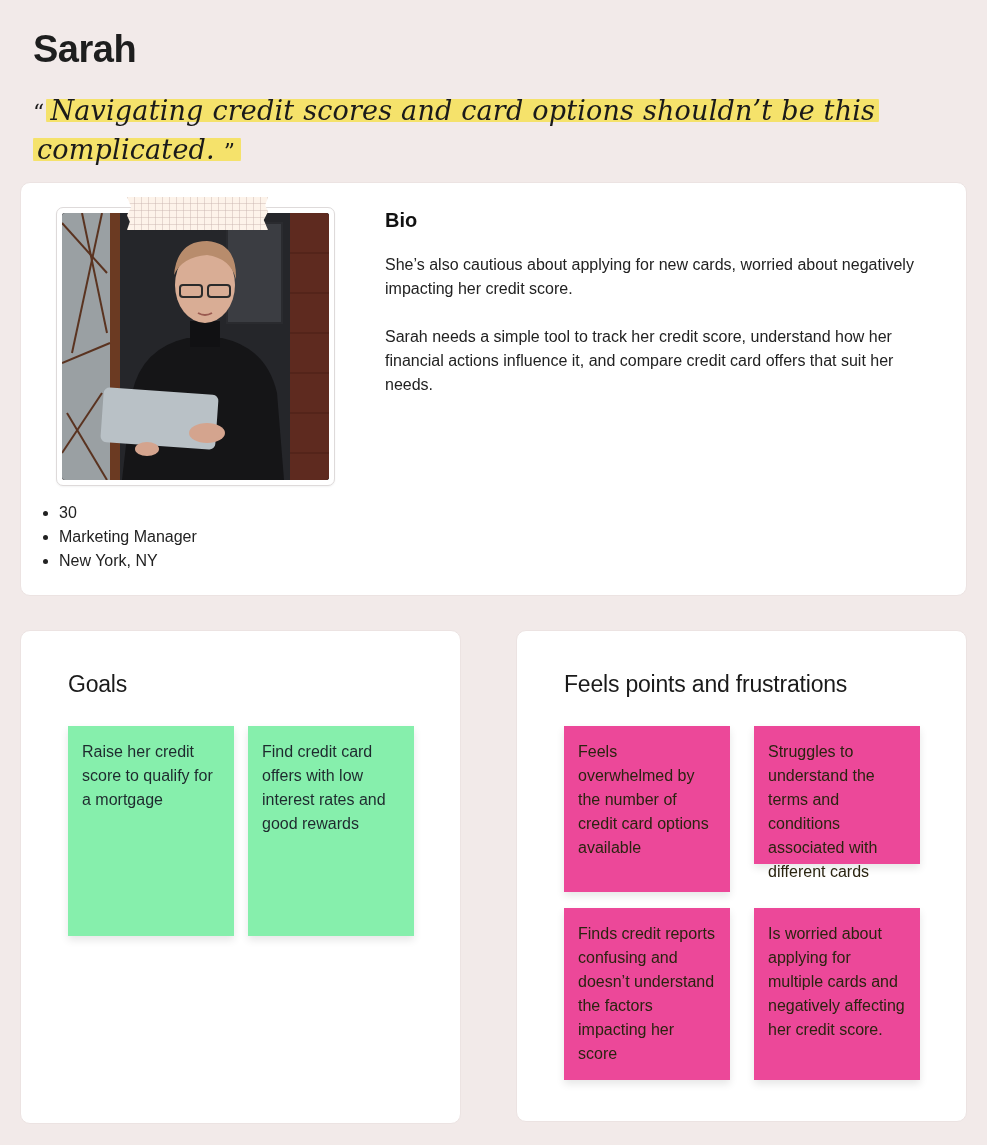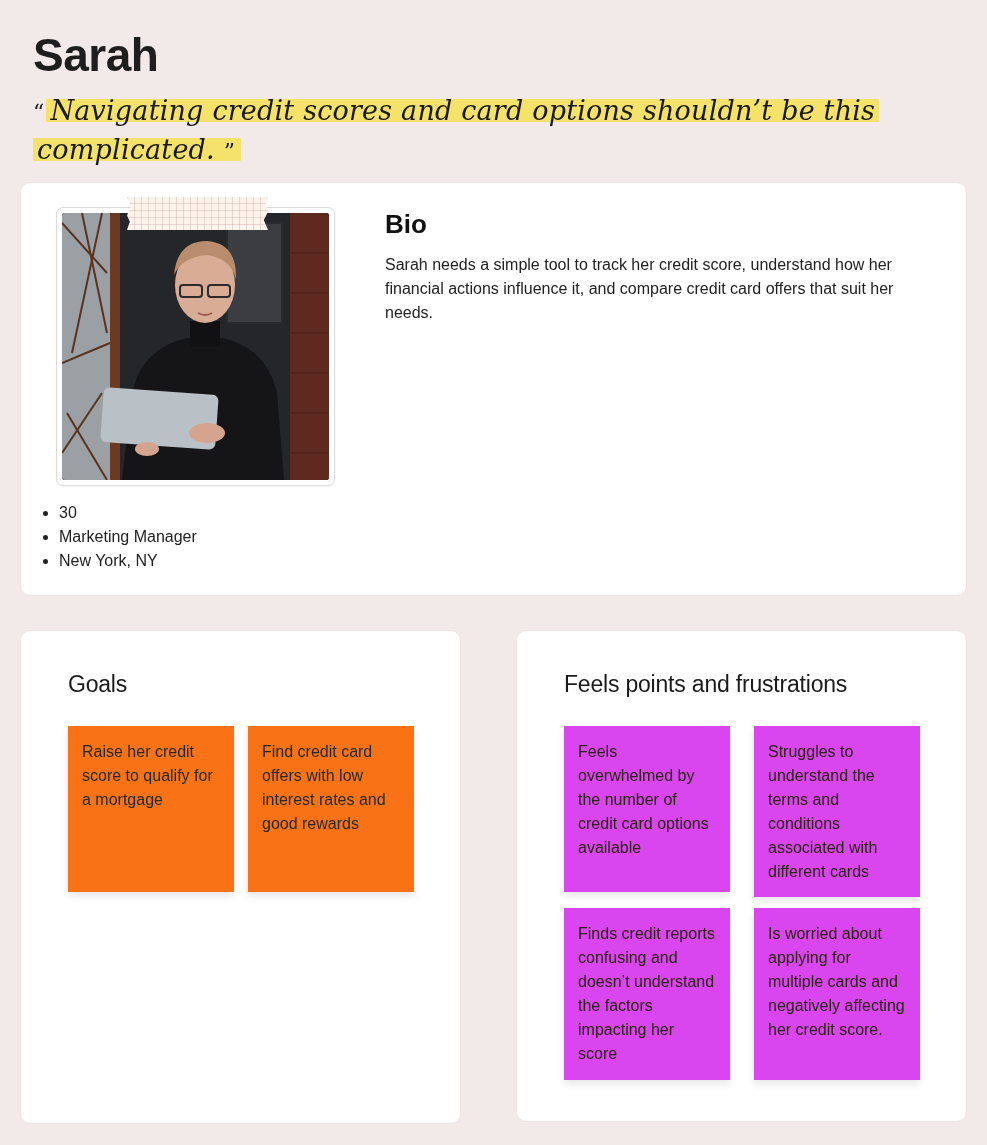--- a/index.html
+++ b/index.html
@@ -6,21 +6,21 @@
     html, body { width: 987px; height: 1145px; }
     body {
       background: #f2eae9;
       font-family: "Liberation Sans", "DejaVu Sans", sans-serif;
       color: #1d1d1d;
       position: relative;
       overflow: hidden;
     }
     .persona-name {
       position: absolute; left: 33px; top: 28px;
-      font-size: 46px; font-weight: 700; letter-spacing: -0.5px;
+      font-size: 38px; font-weight: 700; letter-spacing: -0.5px;
       color: #1e1e1e;
     }
     .quote {
       position: absolute; left: 33px; top: 92px; width: 900px;
       font-family: "DejaVu Serif", serif;
       font-style: italic;
       font-size: 27px;
       line-height: 37px;
       color: #1a1a1a;
       letter-spacing: 0.2px;
@@ -60,42 +60,42 @@
       z-index: 3;
     }
     .attr-list {
       position: absolute; left: 38px; top: 318px; list-style: disc;
       font-size: 16px; line-height: 24px; color: #222;
     }
     .attr-list li { margin-left: 0; }
 
     .bio-title {
       position: absolute; left: 364px; top: 26px;
-      font-size: 26px; font-weight: 700; color: #111;
+      font-size: 20px; font-weight: 700; color: #111;
     }
     .bio-body {
       position: absolute; left: 364px; top: 70px; width: 545px;
       font-size: 16px; line-height: 24px; color: #222;
     }
     .bio-body p { margin-bottom: 24px; }
 
     .goals-card { left: 20px; top: 630px; width: 441px; height: 494px; }
     .pain-card { left: 516px; top: 630px; width: 451px; height: 492px; }
     .section-title {
       position: absolute; left: 47px; top: 40px;
       font-size: 23px; font-weight: 400; color: #1a1a1a; letter-spacing: -0.2px;
     }
     .sticky {
       position: absolute;
       padding: 14px 14px;
       font-size: 16px; line-height: 24px; color: #1e2a2e;
       box-shadow: 0 4px 8px rgba(0,0,0,0.10);
     }
-    .sticky.blue { background: #f97316; width: 166px; height: 166px; }
-    .sticky.yellow { background: #d946ef; width: 166px; color: #2a2410; }
+    .sticky.blue { background: #86efac; width: 166px; height: 210px; }
+    .sticky.yellow { background: #ec4899; width: 166px; color: #2a2410; }
   </style>
 </head>
 <body>
 
 <h1 class="persona-name">Sarah</h1>
 
 <div class="quote">
   <span class="qmark">“</span><span class="hl"><span>Navigating credit scores and card options shouldn’t be this complicated.</span> <span class="qmark">”</span></span>
 </div>
 
@@ -148,29 +148,30 @@
   <div class="tape"></div>
 
   <ul class="attr-list">
     <li>30</li>
     <li>Marketing Manager</li>
     <li>New York, NY</li>
   </ul>
 
   <h2 class="bio-title">Bio</h2>
   <div class="bio-body">
+    <p>She’s also cautious about applying for new cards, worried about negatively impacting her credit score.</p>
     <p>Sarah needs a simple tool to track her credit score, understand how her financial actions influence it, and compare credit card offers that suit her needs.</p>
   </div>
 </section>
 
 <section class="card goals-card">
   <h2 class="section-title">Goals</h2>
   <div class="sticky blue" style="left:47px; top:95px;">Raise her credit score to qualify for a mortgage</div>
   <div class="sticky blue" style="left:227px; top:95px;">Find credit card offers with low interest rates and good rewards</div>
 </section>
 
 <section class="card pain-card">
   <h2 class="section-title">Feels points and frustrations</h2>
   <div class="sticky yellow" style="left:47px; top:95px; height:166px;">Feels overwhelmed by the number of credit card options available</div>
-  <div class="sticky yellow" style="left:237px; top:95px; height:171px;">Struggles to understand the terms and conditions associated with different cards</div>
+  <div class="sticky yellow" style="left:237px; top:95px; height:138px;">Struggles to understand the terms and conditions associated with different cards</div>
   <div class="sticky yellow" style="left:237px; top:277px; height:172px;">Is worried about applying for multiple cards and negatively affecting her credit score.</div>
   <div class="sticky yellow" style="left:47px; top:277px; height:172px;">Finds credit reports confusing and doesn’t understand the factors impacting her score</div>
 </section>
 
 </body></html>

